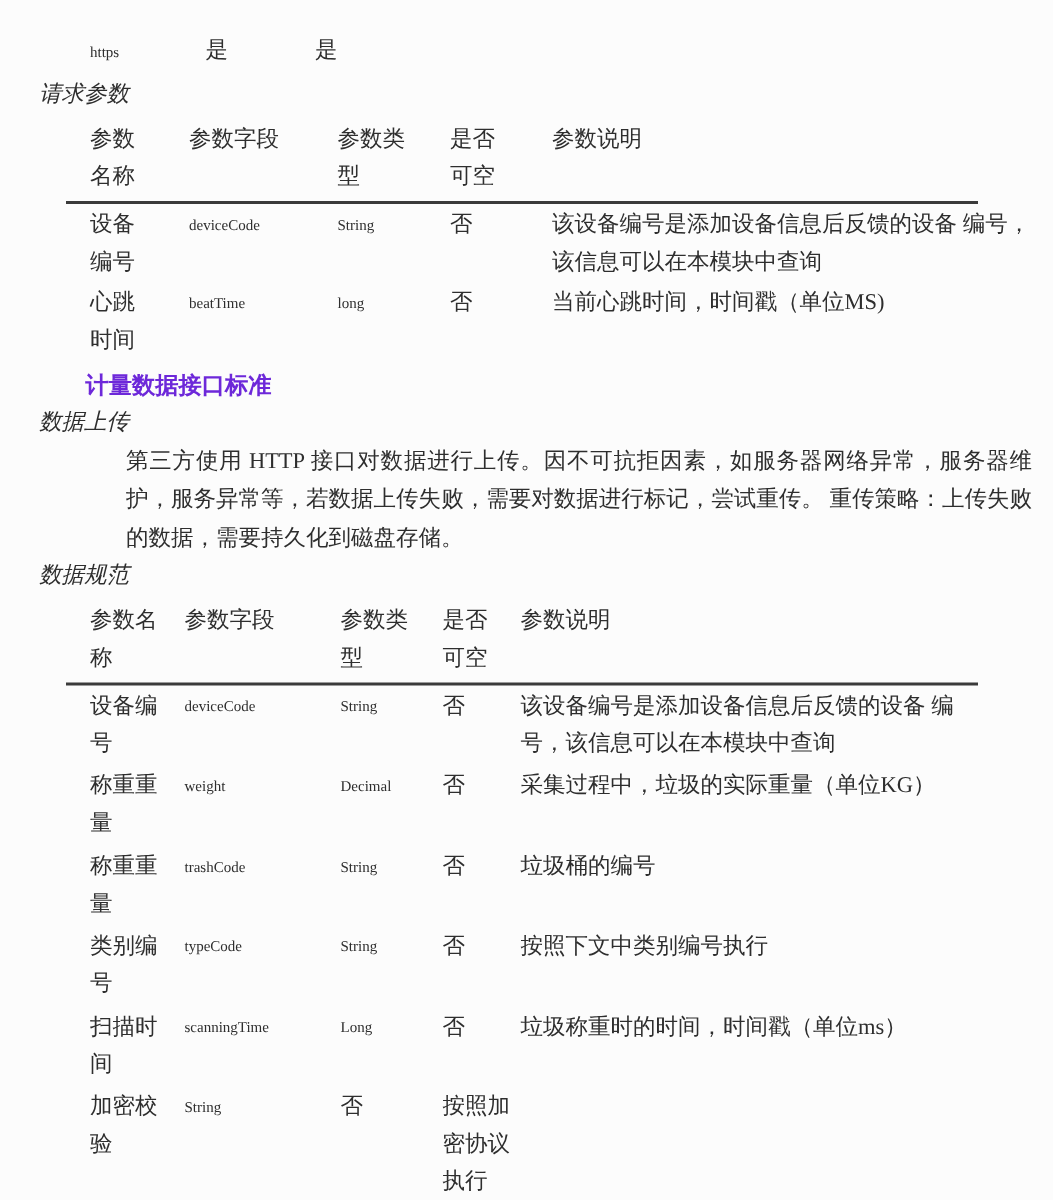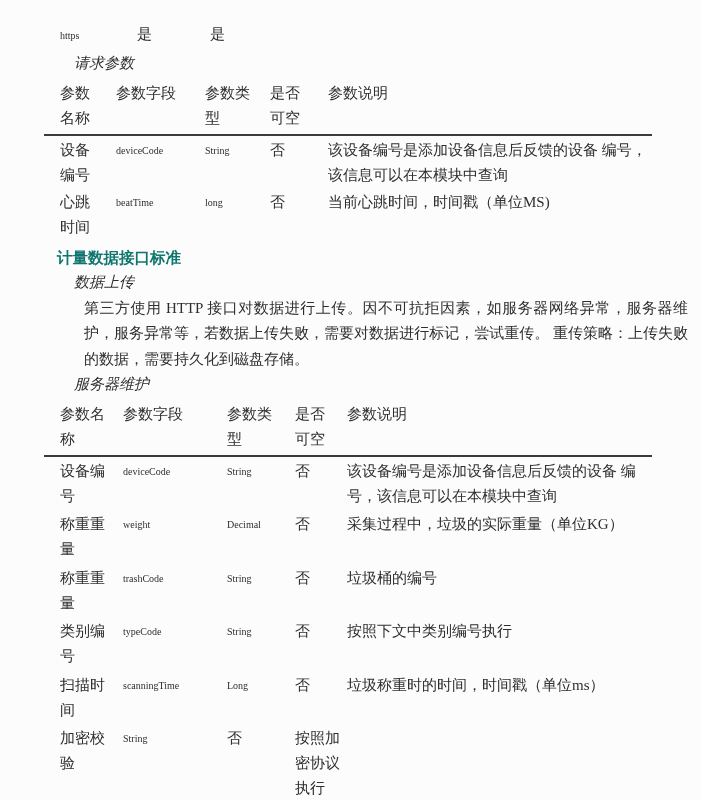--- a/index.html
+++ b/index.html
@@ -10,27 +10,27 @@
     font-size:15px;line-height:25px;
   }
   .page{padding-top:22px;}
 
   
   .https-row{margin-left:60px;height:26px;}
   .https-row .cell-a{display:inline-block;width:77px;}
   .https-row .cell-b{display:inline-block;width:73px;}
 
   
-  .h-italic{margin-left:74px;font-style:italic;height:26px;}
-  .h-bold{margin-left:57px;font-weight:bold;font-size:15.5px;color:#0f766e;height:25px;margin-top:5px;}
+  .h-italic{margin-left:26px;font-style:italic;height:26px;}
+  .h-bold{margin-left:57px;font-weight:bold;font-size:15.5px;color:#6d28d9;height:25px;margin-top:5px;}
 
   
   .tbl{margin-left:44px;width:608px;}
   .gr{display:grid;}
-  .t1 .gr{grid-template-columns:72px 89px 65px 58px 324px;}
+  .t1 .gr{grid-template-columns:72px 89px 65px 58px 324px;gap:10px;}
   .t2 .gr{grid-template-columns:79px 104px 68px 52px 305px;}
   .thead{border-bottom:2px solid #3b3b3b;padding-bottom:3px;margin-top:4px;}
   .thead .c{white-space:pre-line;}
   .t1 .brow{min-height:50px;padding-top:2px;}
   .t2 .brow{min-height:51.5px;padding-top:2px;}
   .c{padding-right:6px;box-sizing:border-box;}
   .c1{padding-left:16px;padding-right:14px;}
   .c5{padding-right:2px;}
   .latin{font-size:10px;}
 
@@ -75,21 +75,21 @@
           <div class="c latin">long</div>
           <div class="c">否</div>
           <div class="c c5">当前心跳时间，时间戳（单位MS)</div>
         </div>
       </div>
   </div>
 
   <div class="h-bold">计量数据接口标准</div>
   <div class="h-italic">数据上传</div>
   <div class="para">第三方使用 HTTP 接口对数据进行上传。因不可抗拒因素，如服务器网络异常，服务器维护，服务异常等，若数据上传失败，需要对数据进行标记，尝试重传。 重传策略：上传失败的数据，需要持久化到磁盘存储。</div>
-  <div class="h-italic">服务器维护</div>
+  <div class="h-italic">数据规范</div>
 
   <div class="tbl t2">
     <div class="gr thead">
       <div class="c c1">参数名
 称</div>
       <div class="c">参数字段</div>
       <div class="c">参数类
 型</div>
       <div class="c">是否
 可空</div>

